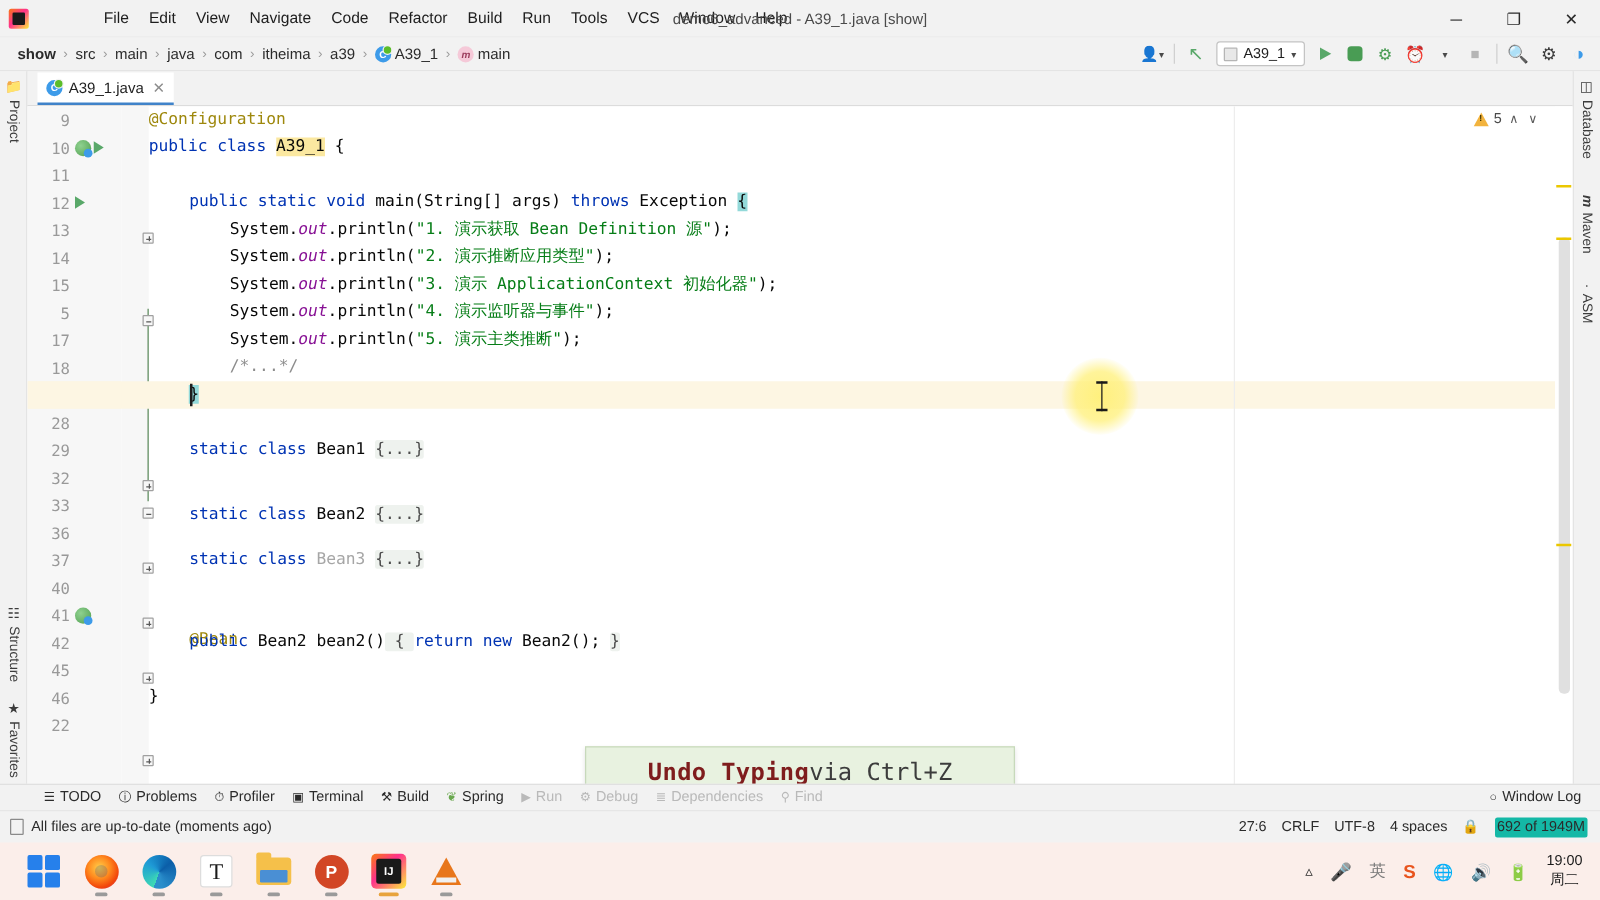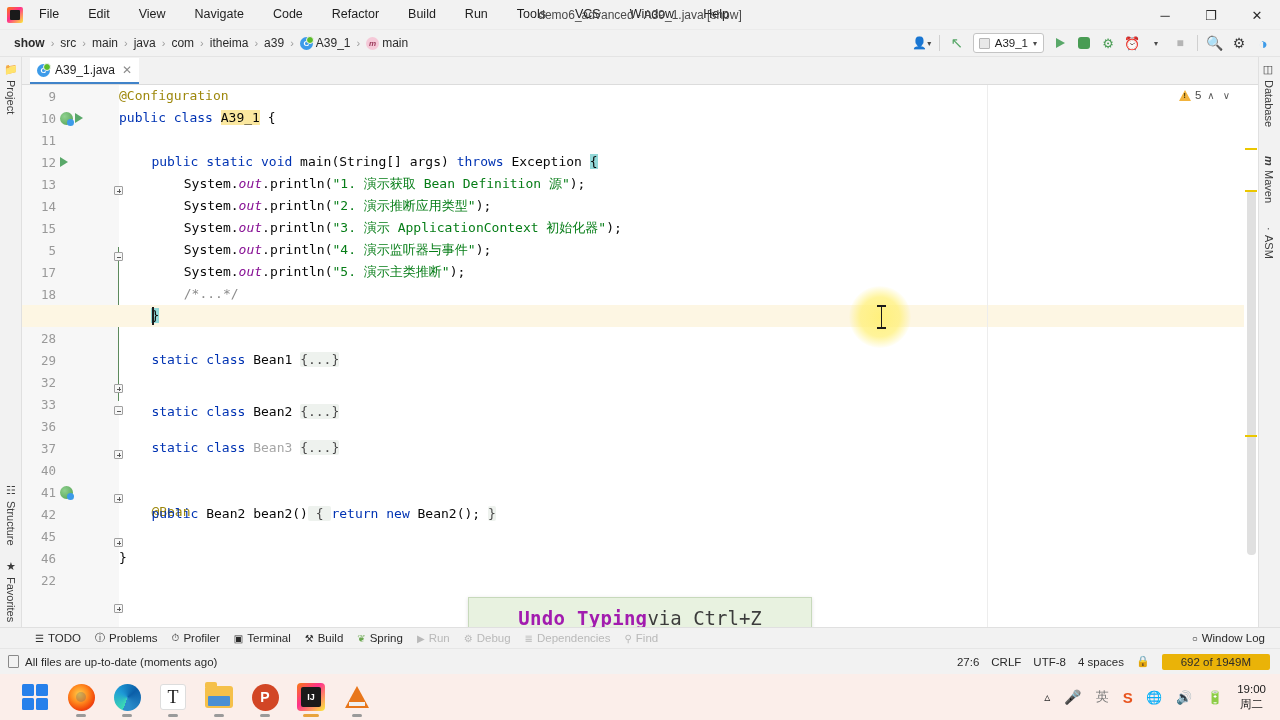--- a/index.html
+++ b/index.html
@@ -19,21 +19,21 @@
   }
   .app-logo {
     width: 16px; height: 16px; margin-left: 7px; margin-right: 8px;
     border-radius: 2px; position: relative; flex: none;
     background: linear-gradient(135deg,#f97a12 0%,#ff318c 45%,#fcee39 100%);
   }
   .app-logo::after{
     content:""; position:absolute; left:3px; top:3px; width:10px; height:10px;
     background:#1a1a1a; border-radius:1px;
   }
-  .menubar { display: flex; align-items: center; gap: 13px; }
+  .menubar { display: flex; align-items: center; gap: 0px; margin-left: 44px; }
   .menu-item {
     font-size: 12.5px; color: #1e1e1e; padding: 4px 8px; line-height: 1;
     white-space: nowrap; cursor: default;
   }
   .win-title {
     position: absolute; left: 0; right: 0; text-align: center;
     font-size: 12px; color: #4a4a4a; pointer-events: none;
   }
   .win-controls {
     position: absolute; right: 0; top: 0; height: 30px; display: flex;
@@ -276,37 +276,37 @@
 
   
   .statusbar {
     position: absolute; bottom: 46px; left: 0; width: 1280px; height: 26px;
     background: #f2f2f2; display: flex; align-items: center;
     font-size: 11.5px; color: #2b2b2b; border-top: 1px solid #e6e6e6;
   }
   .sb-left { display: flex; align-items: center; gap: 6px; padding-left: 8px; }
   .sb-right { margin-left: auto; display: flex; align-items: center; gap: 12px; padding-right: 10px; }
   .mem {
-    background: #eab308; padding: 2px 19px; border-radius: 2px;
+    background: #14b8a6; padding: 2px 2px; border-radius: 2px;
   }
   .doc-ic {
     width: 11px; height: 13px; border: 1px solid #8a8a8a; border-radius: 1px;
     display: inline-block;
   }
   .lock-ic { font-size: 11px; color: #5a5a5a; }
 
   
   .notif {
     position: absolute; left: 468px; top: 597px; width: 344px; height: 41px;
     background: #e8f2e0; border: 1px solid #c7d9bb;
     display: flex; align-items: center; justify-content: center;
     font-family: "DejaVu Sans Mono", monospace;
     box-shadow: 0 1px 4px rgba(0,0,0,0.12);
   }
-  .notif b { font-size: 19px; color: #a21caf; font-weight: bold; letter-spacing: 0.3px; }
+  .notif b { font-size: 19px; color: #7f1d1d; font-weight: bold; letter-spacing: 0.3px; }
   .notif span { font-size: 19px; color: #3c3c3c; font-weight: normal; }
 
   
   .taskbar {
     position: absolute; bottom: 0; left: 0; width: 1280px; height: 46px;
     background: #fbeeea;
     display: flex; align-items: center;
   }
   .tb-apps { display: flex; align-items: center; gap: 16px; padding-left: 20px; }
   .tb-app {

